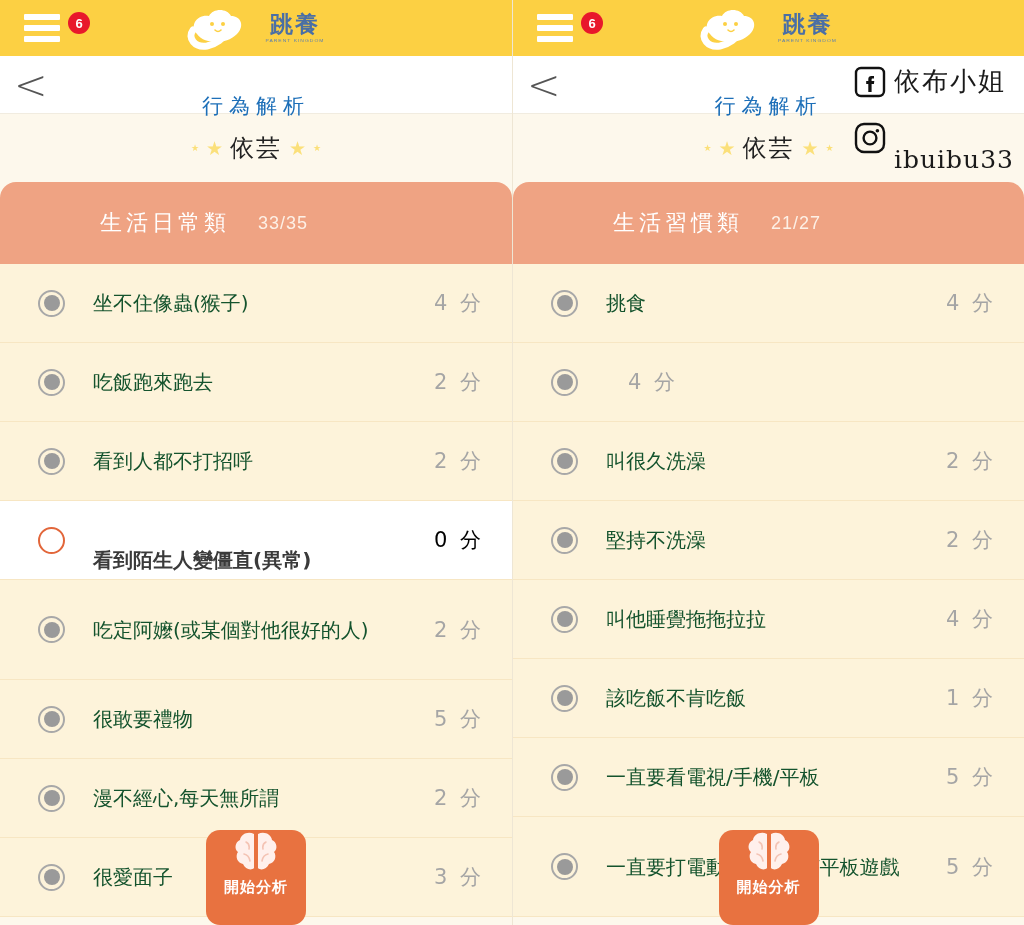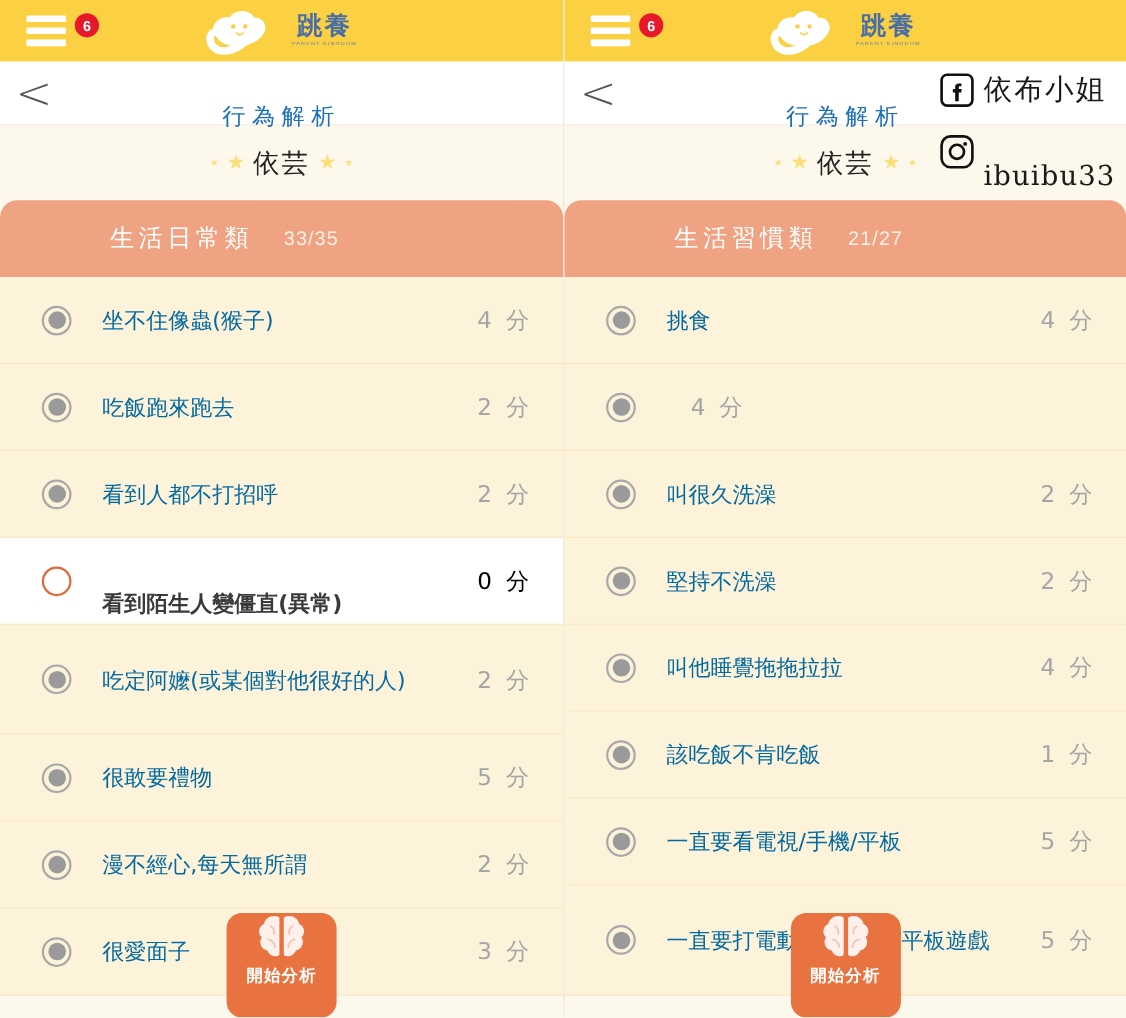--- a/index.html
+++ b/index.html
@@ -83,21 +83,21 @@
   .star { color: #fbe07a; line-height: 1; }
   .star.s1 { font-size: 9px; }
   .star.s2 { font-size: 19px; }
   .child-name {
     font-size: 24px; color: #222; letter-spacing: 2px;
     font-family: Liberation Mono, monospace;
   }
 
   
   .cat-header {
-    height: 70px; background: #efa383;
+    height: 82px; background: #efa383;
     border-radius: 16px 16px 0 0;
     display: flex; align-items: center; padding-left: 100px; gap: 28px;
   }
   .cat-title {
     font-size: 22px; color: #ffffff; letter-spacing: 4px;
     font-family: "DejaVu Sans", sans-serif;
   }
   .cat-count { font-size: 18px; color: #fdf0e6; letter-spacing: 1px; }
 
   
@@ -120,21 +120,21 @@
     content: ""; position: absolute;
     left: 3.5px; top: 3.5px; width: 16px; height: 16px;
     border-radius: 50%; background: #9a9a9a;
   }
   .row.highlight .radio {
     border-color: #e2663a; background: #ffffff;
   }
   .row.highlight .radio::after { display: none; }
   .row-label {
     flex: 1 1 auto;
-    font-size: 20px; color: #0369a1; line-height: 1.7;
+    font-size: 20px; color: #14532d; line-height: 1.7;
     font-family: "DejaVu Sans", sans-serif;
     padding-right: 14px;
   }
   .row.highlight .row-label { color: #3a3a3a; font-weight: bold; margin-top: 39px; }
   .row-score {
     flex: 0 0 auto;
     font-size: 21px; color: #a5a5a5; letter-spacing: 3px;
     font-family: "DejaVu Sans", sans-serif;
     min-width: 72px; text-align: right;
   }

